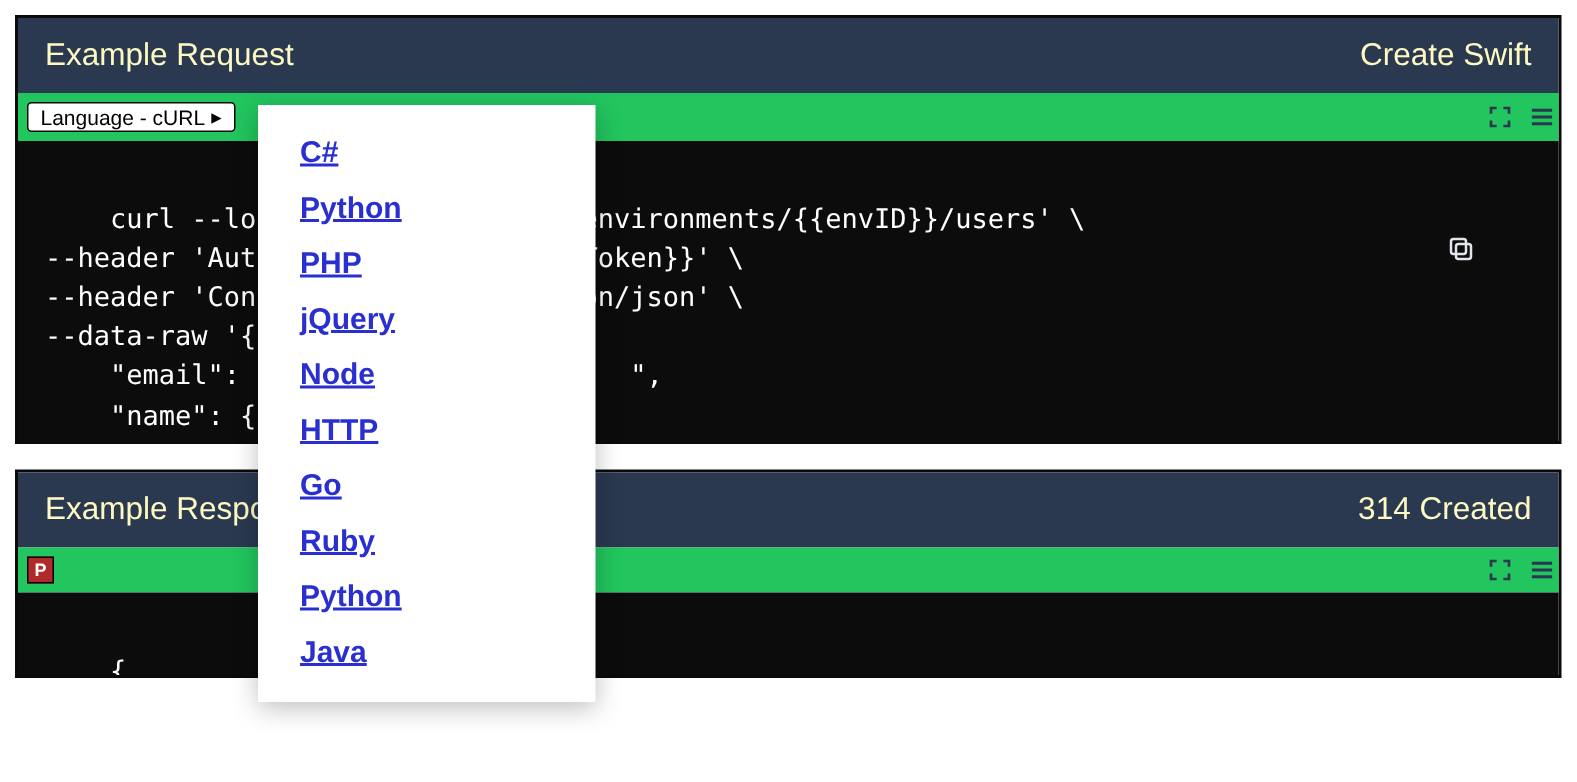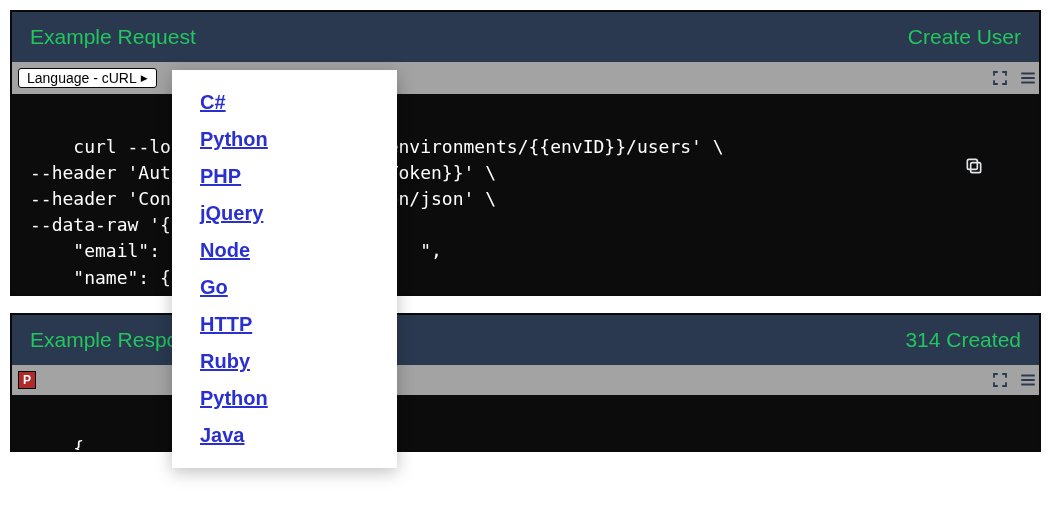--- a/index.html
+++ b/index.html
@@ -9,30 +9,30 @@
     padding: 10px 10px 0 10px;
     width: 1051px;
   }
   .panel {
     border: 2px solid #0a0a0a;
     margin-bottom: 17px;
     position: relative;
   }
   .panel-titlebar {
     background: #2a3950;
-    color: #22c55e;
+    color: #fef9c3;
     display: flex;
     align-items: center;
     justify-content: space-between;
     padding: 13px 18px;
     font-size: 21px;
     font-weight: 400;
   }
   .panel-subbar {
-    background: #a3a3a3;
+    background: #22c55e;
     display: flex;
     align-items: center;
     justify-content: space-between;
     padding: 6px 2px 6px 6px;
   }
   .lang-selector {
     background: #fff;
     border: 1px solid #0a0a0a;
     border-radius: 3px;
     padding: 1px 8px;
@@ -103,21 +103,21 @@
     border: 1px solid #000;
   }
 </style>
 </head>
 <body>
 
 <div class="panel">
 
   <div class="panel-titlebar">
     <span>Example Request</span>
-    <span>Create User</span>
+    <span>Create Swift</span>
   </div>
 
   <div class="panel-subbar">
     <div class="lang-selector">
       <span>Language - cURL</span>
       <span class="tri">▶</span>
     </div>
     <div class="subbar-icons">
       <span>
         <svg class="icon-svg" width="18" height="18" viewBox="0 0 24 24" fill="none" stroke="#2a3950" stroke-width="2.4">
@@ -155,22 +155,22 @@
   </div>
 
 </div>
 
 <div class="dropdown">
   <div class="dropdown-item">C#</div>
   <div class="dropdown-item">Python</div>
   <div class="dropdown-item">PHP</div>
   <div class="dropdown-item">jQuery</div>
   <div class="dropdown-item">Node</div>
+  <div class="dropdown-item">HTTP</div>
   <div class="dropdown-item">Go</div>
-  <div class="dropdown-item">HTTP</div>
   <div class="dropdown-item">Ruby</div>
   <div class="dropdown-item">Python</div>
   <div class="dropdown-item">Java</div>
 </div>
 
 <div class="panel" style="margin-bottom:0;">
 
   <div class="panel-titlebar">
     <span>Example Response</span>
     <span>314 Created</span>

